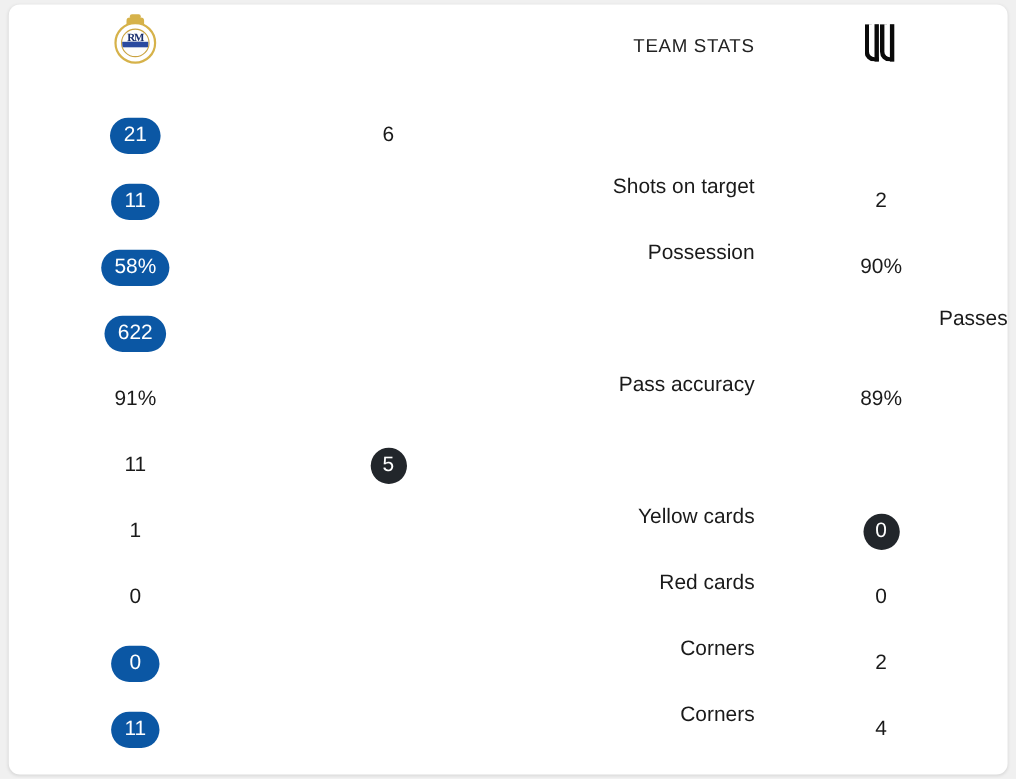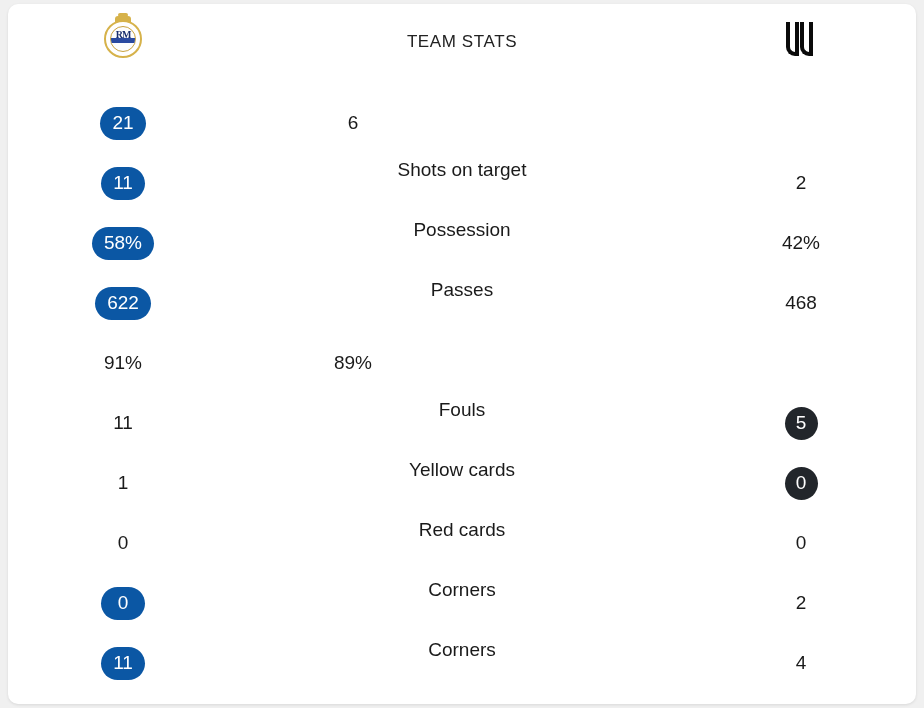--- a/index.html
+++ b/index.html
@@ -39,21 +39,21 @@
     width: 100%;
   }
   .col-home {
     width: 230px;
     display: flex;
     justify-content: center;
     align-items: center;
   }
   .col-label {
     flex: 1;
-    text-align: center;
+    text-align: right;
     font-size: 19px;
     color: #1a1a1a;
   }
   .col-away {
     width: 230px;
     display: flex;
     justify-content: center;
     align-items: center;
   }
   
@@ -227,48 +227,45 @@
           <span class="value">2</span>
         </div>
       </div>
 
       <div class="row">
         <div class="col-home">
           <span class="value pill home">58%</span>
         </div>
         <div class="col-label">Possession</div>
         <div class="col-away">
-          <span class="value">42%</span>
+          <span class="value">90%</span>
         </div>
       </div>
 
       <div class="row">
         <div class="col-home">
           <span class="value pill home">622</span>
         </div>
         <div class="col-label">Passes</div>
-        <div class="col-away">
-          <span class="value">468</span>
-        </div>
       </div>
 
       <div class="row">
         <div class="col-home">
           <span class="value">91%</span>
         </div>
+        <div class="col-label">Pass accuracy</div>
         <div class="col-away">
           <span class="value">89%</span>
         </div>
       </div>
 
       <div class="row">
         <div class="col-home">
           <span class="value">11</span>
         </div>
-        <div class="col-label">Fouls</div>
         <div class="col-away">
           <span class="value pill away">5</span>
         </div>
       </div>
 
       <div class="row">
         <div class="col-home">
           <span class="value">1</span>
         </div>
         <div class="col-label">Yellow cards</div>

